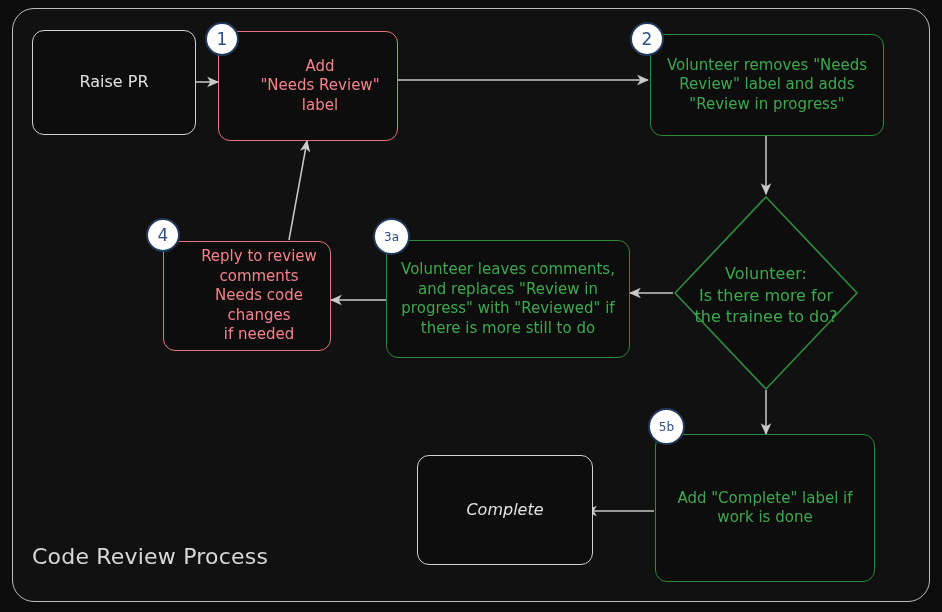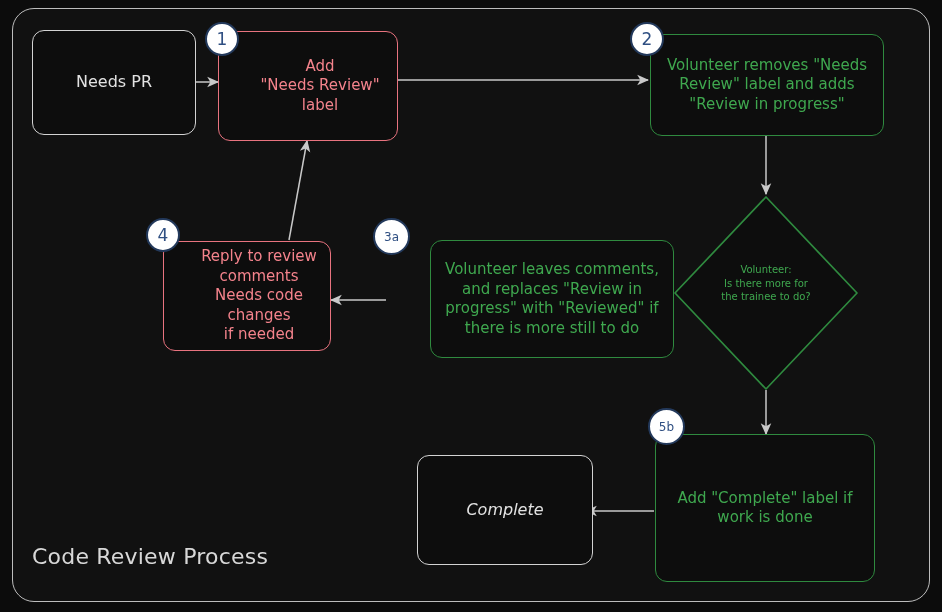--- a/index.html
+++ b/index.html
@@ -82,21 +82,21 @@
     color: #3fa84f;
     font-size: 15px;
   }
 
   
   #diamond-label {
     position: absolute;
     width: 200px;
     text-align: center;
     color: #3fa84f;
-    font-size: 10px;
+    font-size: 16px;
     line-height: 1.35;
     white-space: pre-line;
   }
 
   
   .badge {
     position: absolute;
     background: #ffffff;
     border: 2.4px solid #23395b;
     border-radius: 50%;
@@ -150,21 +150,21 @@
 
       <path d="M 386 300 L 331 300"></path>
 
       <path d="M 289 240 L 307 141"></path>
 
       <path d="M 654 511 L 586 511"></path>
     </g>
   </svg>
 
   <div class="node neutral" style="left:32px; top:30px; width:164px; height:105px;">
-    <span class="txt">Needs PR</span>
+    <span class="txt">Raise PR</span>
   </div>
 
   <div class="node red" style="left:218px; top:31px; width:180px; height:110px;">
     <span class="txt">Add
 "Needs Review"
 label</span>
   </div>
   <div class="badge b1" style="left:205px; top:22px;">
     <span>1</span>
   </div>
@@ -175,21 +175,21 @@
 "Review in progress"</span>
   </div>
   <div class="badge b1" style="left:630px; top:22px;">
     <span>2</span>
   </div>
 
   <div id="diamond-label" style="left:666px; top:263px;">Volunteer:
 Is there more for
 the trainee to do?</div>
 
-  <div class="node green" style="left:386px; top:240px; width:244px; height:118px;margin-left:44px;">
+  <div class="node green" style="left:386px; top:240px; width:244px; height:118px;">
     <span class="txt">Volunteer leaves comments,
 and replaces "Review in
 progress" with "Reviewed" if
 there is more still to do</span>
   </div>
   <div class="badge b2" style="left:373px; top:218px;">
     <span>3a</span>
   </div>
 
   <div class="node red" style="left:163px; top:241px; width:168px; height:110px;">

